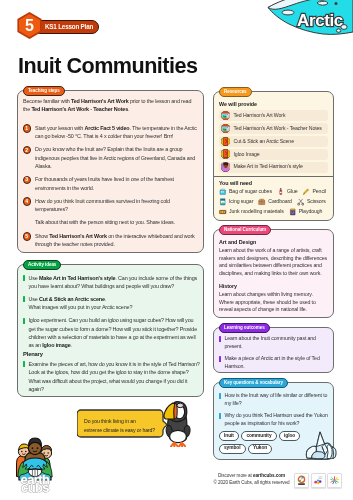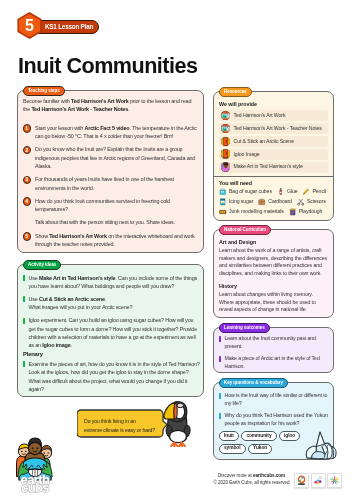--- a/index.html
+++ b/index.html
@@ -103,20 +103,34 @@
     <span>KS1 Lesson Plan</span>
   </div>
   <div class="hexbadge">
     <svg width="25" height="27" viewBox="0 0 25 27">
       <polygon points="12.5,1 23.8,7.5 23.8,19.5 12.5,26 1.2,19.5 1.2,7.5" fill="#EE5A10" stroke="#B8390A" stroke-width="1.6"></polygon>
     </svg>
     <div class="hexnum">5</div>
   </div>
   <div class="title">Inuit Communities</div>
 
+  <div class="arcticlogo">
+    <svg width="88" height="40" viewBox="0 0 88 40">
+      <path d="M3 7.5 C12 3 26 -2 44 -6 L 88 -6 L 88 32 C 78 34 68 35 58 34 C 46 32.6 34 29 24 24 C 14 19 7 12.5 3 7.5 Z" fill="#22DDE8" stroke="#3a3a3a" stroke-width="1"></path>
+      <path d="M3 7.5 C11 2.5 24 -2.5 42 -6.5 C50 -8.5 60 -10 66 -10 L 67 -3.5 C52 -2.5 38 1 27 5 C18 8 9 11.5 3 7.5 Z" fill="#e8f7fb" stroke="#3a3a3a" stroke-width="1"></path>
+      <path d="M47 -8 L48 -2.5" stroke="#3a3a3a" stroke-width=".9"></path>
+      <ellipse cx="23" cy="12.5" rx="6" ry="2.4" fill="#e8f7fb" stroke="#3a3a3a" stroke-width="1"></ellipse>
+      <path d="M52 2.8 q2 -2.4 6 -2 q4 .4 5 2.4 q-1.4 2 -5.4 2 q-4 0 -5.6 -2.4 z" fill="#e8f7fb" stroke="#3a3a3a" stroke-width="1"></path>
+      <path d="M54.4 2.2 q2 -1.4 4.6 -.6" stroke="#3a3a3a" stroke-width=".8" fill="none"></path>
+      <text x="55" y="26" text-anchor="middle" font-family="Liberation Sans, sans-serif" font-weight="700" font-size="17" fill="#fff" stroke="#3a3a3a" stroke-width="2.3" paint-order="stroke" letter-spacing="-.4">Arctic</text>
+      <ellipse cx="79" cy="27" rx="3.2" ry="2.4" fill="#e8f7fb" stroke="#3a3a3a" stroke-width="1"></ellipse>
+      <ellipse cx="73.6" cy="30.6" rx="2.2" ry="1.7" fill="#e8f7fb" stroke="#3a3a3a" stroke-width="1"></ellipse>
+      <circle cx="71" cy="3.6" r="1.5" fill="#3a3a3a"></circle>
+    </svg>
+  </div>
 
   <div class="panel pnl-teaching">
     <div class="tag tag-teaching">Teaching steps</div>
     <div class="pbody">
       <div class="ptext intro">Become familiar with <b>Ted Harrison's Art Work</b> prior to the lesson and read the <b>Ted Harrison's Art Work - Teacher Notes</b>.</div>
       <div class="steps">
           <div class="numrow">
      <div class="numdot">1</div>
      <div class="ptext">Start your lesson with <b>Arctic Fact 5 video</b>. The temperature in the Arctic can go below -50 °C. That is 4 x colder than your freezer! Brrr!</div>
    </div>

